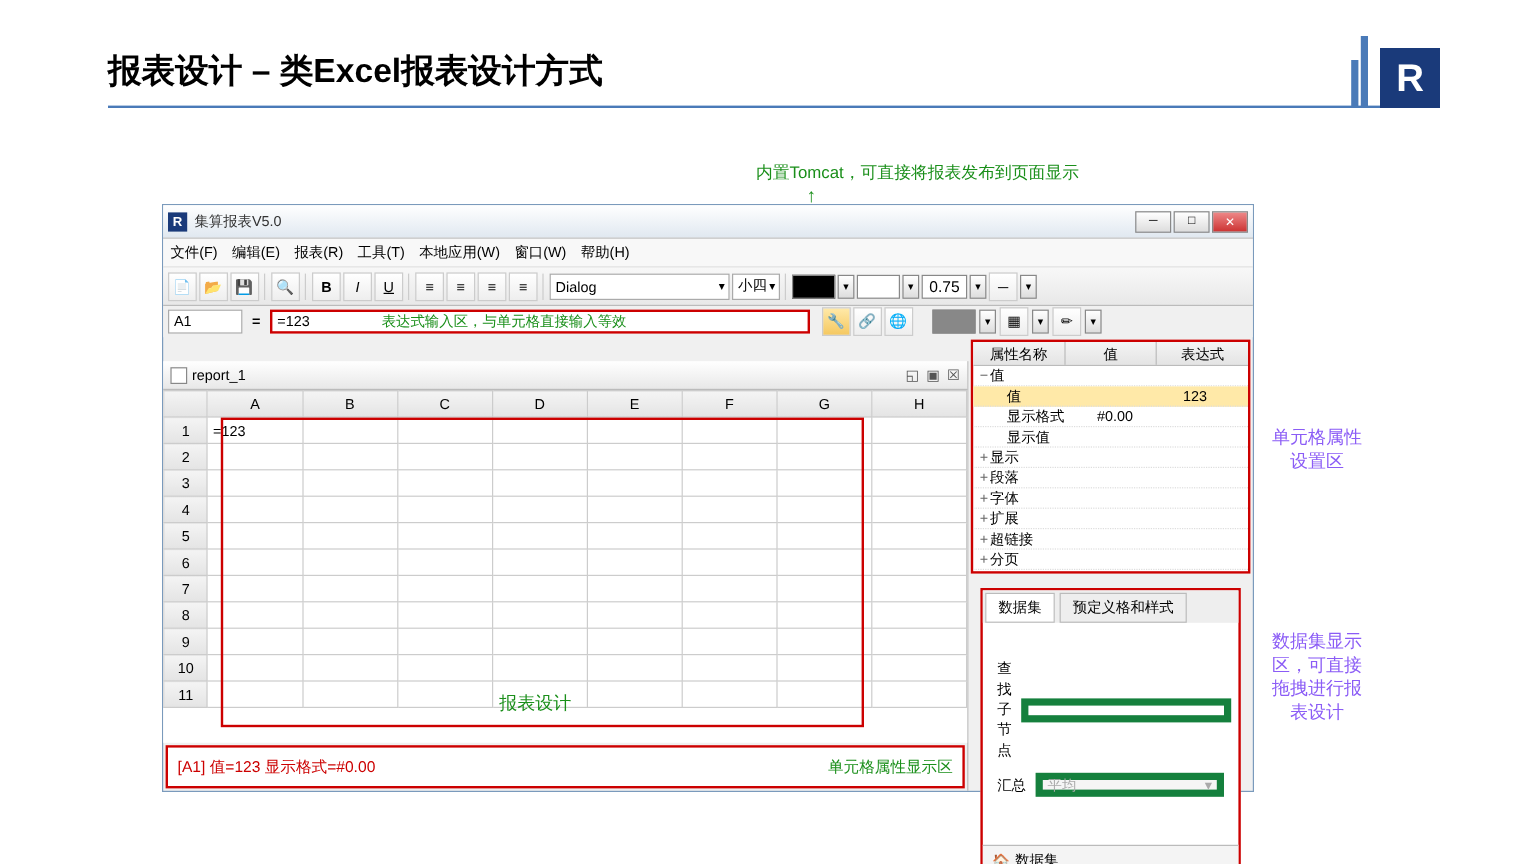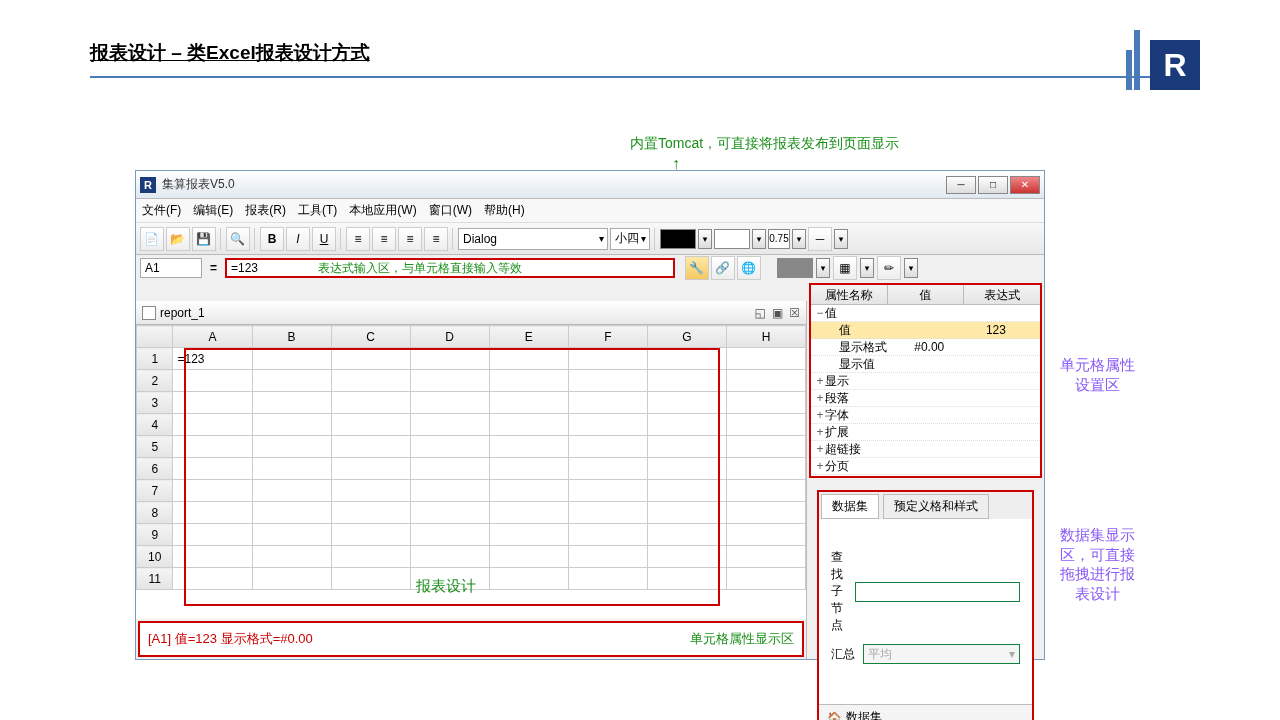--- a/index.html
+++ b/index.html
@@ -1,17 +1,17 @@
 <!DOCTYPE html>
 <html><head>
 <meta charset="utf-8">
 <style>
 * { box-sizing: border-box; margin: 0; padding: 0; }
 body { font-family: "Microsoft YaHei", Arial, sans-serif; background: #fff; width: 1280px; height: 720px; position: relative; }
-.slide-title { font-size: 19px; font-weight: bold; color: #000; padding: 40px 16px 10px 90px; text-decoration: underline; }
+.slide-title { font-size: 28px; font-weight: bold; color: #000; padding: 40px 16px 10px 90px; }
 .title-line { border-bottom: 2px solid #4a7ab8; margin: 0 90px 0 90px; }
 .logo-area { position: absolute; top: 30px; right: 80px; display: flex; align-items: flex-end; gap: 2px; }
 .logo-bar1 { width: 6px; height: 40px; background: #4a7ab8; }
 .logo-bar2 { width: 6px; height: 60px; background: #4a7ab8; }
 .logo-box { width: 50px; height: 50px; background: #1a3a7a; display: flex; align-items: center; justify-content: center; margin-left: 8px; }
 .logo-r { color: #fff; font-size: 32px; font-weight: bold; font-family: Arial; }
 .tomcat-note { position: absolute; top: 135px; left: 630px; color: #1a8f1a; font-size: 14px; }
 .arrow-up { position: absolute; top: 155px; left: 672px; color: #1a8f1a; font-size: 16px; }
 .annotation { position: absolute; color: #8b5cf6; font-size: 15px; text-align: center; line-height: 1.3; }
 .app-window { position: absolute; top: 170px; left: 135px; width: 910px; height: 490px; background: #f0f0f0; border: 1px solid #7a9abc; }
@@ -25,21 +25,21 @@
 .menubar span { cursor: default; }
 .toolbar { height: 32px; background: linear-gradient(#f8f8f8,#e8e8e8); display: flex; align-items: center; padding: 2px 4px; gap: 2px; border-bottom: 1px solid #bbb; }
 .tbtn { width: 24px; height: 24px; border: 1px solid #ccc; background: linear-gradient(#fff,#eee); display: flex; align-items: center; justify-content: center; font-size: 12px; }
 .tsep { width: 2px; height: 22px; border-left: 1px solid #ccc; margin: 0 2px; }
 .font-select { height: 22px; border: 1px solid #aaa; background: #fff; font-size: 12px; padding: 0 4px; display:flex; align-items:center; min-width: 150px; position: relative; }
 .font-select.small { min-width: 40px; }
 .font-select::after { content: "▾"; position: absolute; right: 3px; font-size: 10px; }
 .color-swatch { width: 36px; height: 20px; border: 1px solid #888; }
 .color-swatch.black { background: #000; }
 .color-swatch.white { background: #fff; }
-.width-box { width: 22px; height: 20px; border: 1px solid #888; background: #fff; font-size: 10px; display:flex; align-items:center; justify-content:center; }
+.width-box { width: 38px; height: 20px; border: 1px solid #888; background: #fff; font-size: 13px; display:flex; align-items:center; justify-content:center; }
 .dropdown-arrow { width: 14px; height: 20px; border: 1px solid #888; background: linear-gradient(#fff,#ddd); font-size: 9px; display:flex; align-items:center; justify-content:center; }
 .formula-row { height: 26px; display: flex; align-items: center; padding: 2px 4px; gap: 4px; background: #f0f0f0; }
 .cell-ref { width: 62px; height: 20px; border: 1px solid #aaa; background: #fff; font-size: 12px; padding: 0 4px; display:flex; align-items:center; }
 .eq-label { font-size: 12px; padding: 0 4px; font-weight: bold; }
 .formula-input { flex: 0 0 450px; height: 20px; border: 2px solid #c00; background: #fff; font-size: 12px; padding: 0 4px; display:flex; align-items:center; }
 .formula-hint { color: #1a8f1a; margin-left: 60px; }
 .btn-group { display: flex; gap: 2px; margin-left: 6px; }
 .tbtn.hl { background: linear-gradient(#ffe9a8,#f5c860); }
 .property-toolbar { display: flex; gap: 3px; align-items: center; margin-left: 12px; }
 .main-area { display: flex; height: calc(100% - 110px); }
@@ -68,21 +68,21 @@
 .prop-row .pn { flex: 1.2; padding-left: 4px; color: #000; }
 .prop-row .pv { flex: 1; padding-left: 4px; }
 .prop-row .pe { flex: 0.8; padding-left: 4px; }
 .prop-row.sel { background: #ffe9a8; }
 .tree-toggle { display: inline-block; width: 10px; text-align: center; color: #666; }
 .data-panel { border: 2px solid #c00; margin: 10px; background: #fff; flex: 1; display: flex; flex-direction: column; gap: 20px; }
 .data-tabs { display: flex; font-size: 12px; background: #eee; }
 .data-tab { padding: 3px 10px; border: 1px solid #bbb; background: #fff; margin: 2px 2px 0 2px; }
 .data-body { padding: 10px 12px; font-size: 12px; }
 .data-body .drow { display: flex; align-items: center; margin-bottom: 10px; gap: 8px; }
-.data-body input, .data-body .sel { height: 20px; border: 1px solid #15803d; flex: 1; font-size: 12px; padding: 0 4px; }
+.data-body input, .data-body .sel { height: 20px; border: 6px solid #15803d; flex: 1; font-size: 12px; padding: 0 4px; }
 .data-body .sel { background: #f5f5f5; color: #aaa; display:flex; align-items:center; position: relative; }
 .data-body .sel::after { content:"▾"; position:absolute; right:4px; }
 .ds-footer { border-top: 1px solid #bbb; padding: 4px 8px; font-size: 12px; display: flex; align-items: center; gap: 4px; background: #f4f4f4; }
 .home-icon { color: #d97a00; }
 .underline { text-decoration: underline; }
 </style>
 </head>
 <body>
 
 <div class="slide-title">报表设计 – 类Excel报表设计方式</div>

